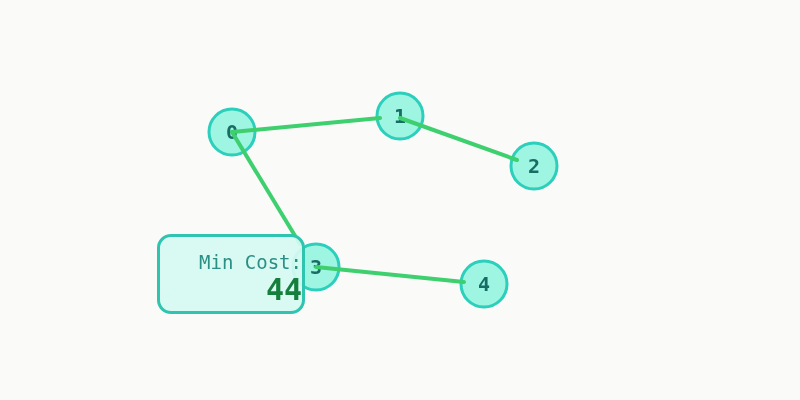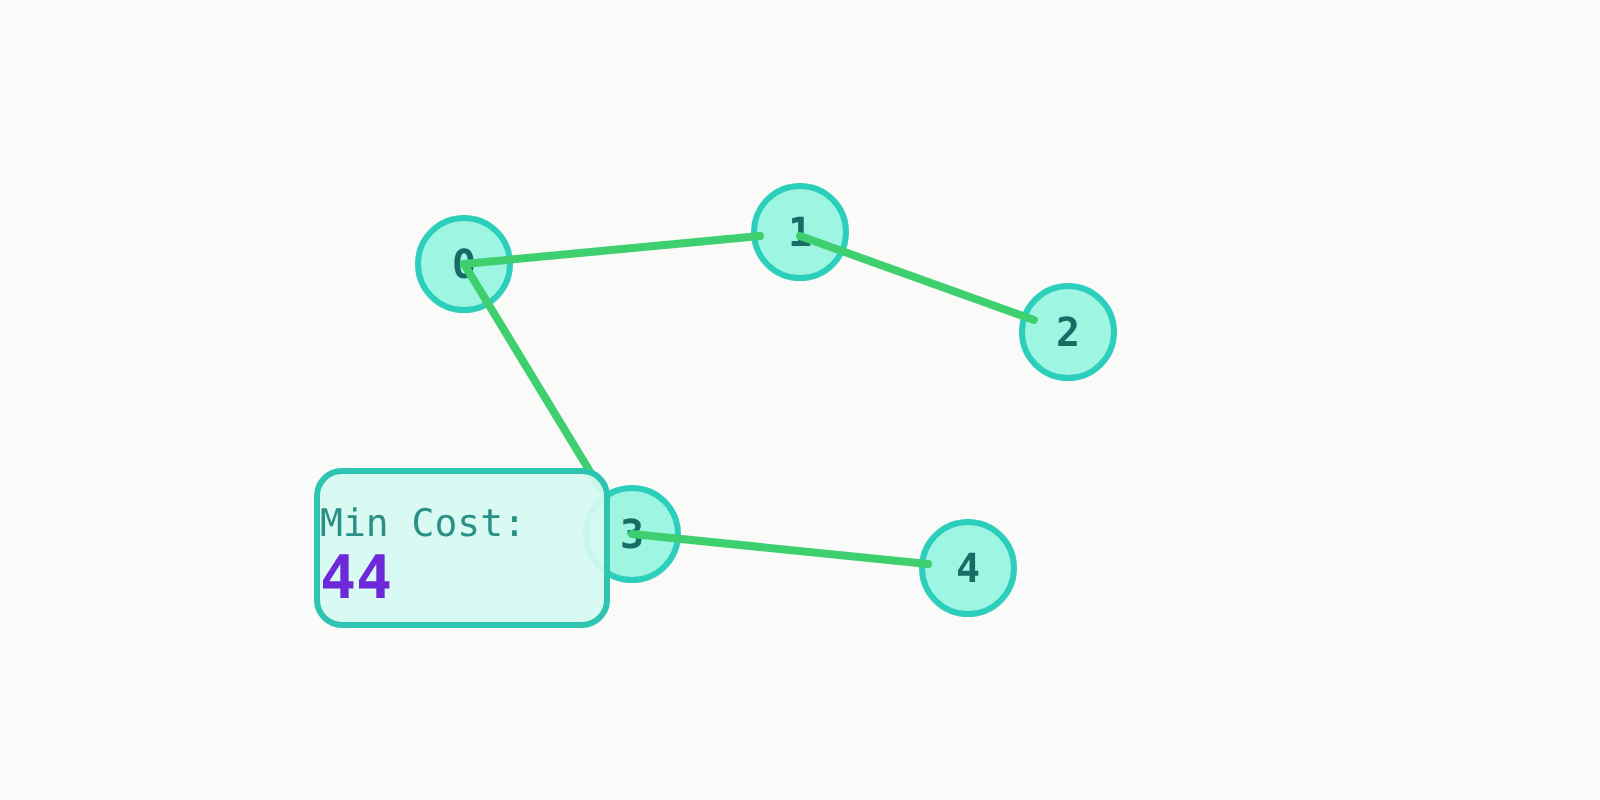--- a/index.html
+++ b/index.html
@@ -1,21 +1,21 @@
 <!DOCTYPE html>
 <html><head>
 <meta charset="utf-8">
 <style>
   html, body { margin:0; padding:0; }
   body { width:800px; height:400px; background:#fafaf9; overflow:hidden; position:relative; font-family:"DejaVu Sans Mono", monospace; }
   svg { position:absolute; left:0; top:0; }
   .node-label { font-family:"DejaVu Sans Mono", monospace; font-weight:bold; font-size:20px; fill:#176c64; }
-  .cost-box { position:absolute; left:157px; top:234px; width:148px; height:80px; box-sizing:border-box; border:3px solid #2ec4b0; border-radius:14px; background:rgba(214,250,241,0.93); text-align:left; }
+  .cost-box { position:absolute; left:157px; top:234px; width:148px; height:80px; box-sizing:border-box; border:3px solid #2ec4b0; border-radius:14px; background:rgba(214,250,241,0.93); text-align:right; }
   .cost-label { margin-top:14px; font-size:19px; color:#2a8f85; line-height:22px; }
-  .cost-value { font-size:30px; font-weight:bold; color:#6d28d9; line-height:34px; }
+  .cost-value { font-size:30px; font-weight:bold; color:#15803d; line-height:34px; }
 </style>
 </head>
 <body>
 
 <svg width="800" height="400">
   <g>
     <g>
       <circle cx="232" cy="132" r="23" fill="#9ef5e2" stroke="#2ccfbb" stroke-width="3"></circle>
       <text class="node-label" x="232" y="139" text-anchor="middle">0</text>
     </g>

